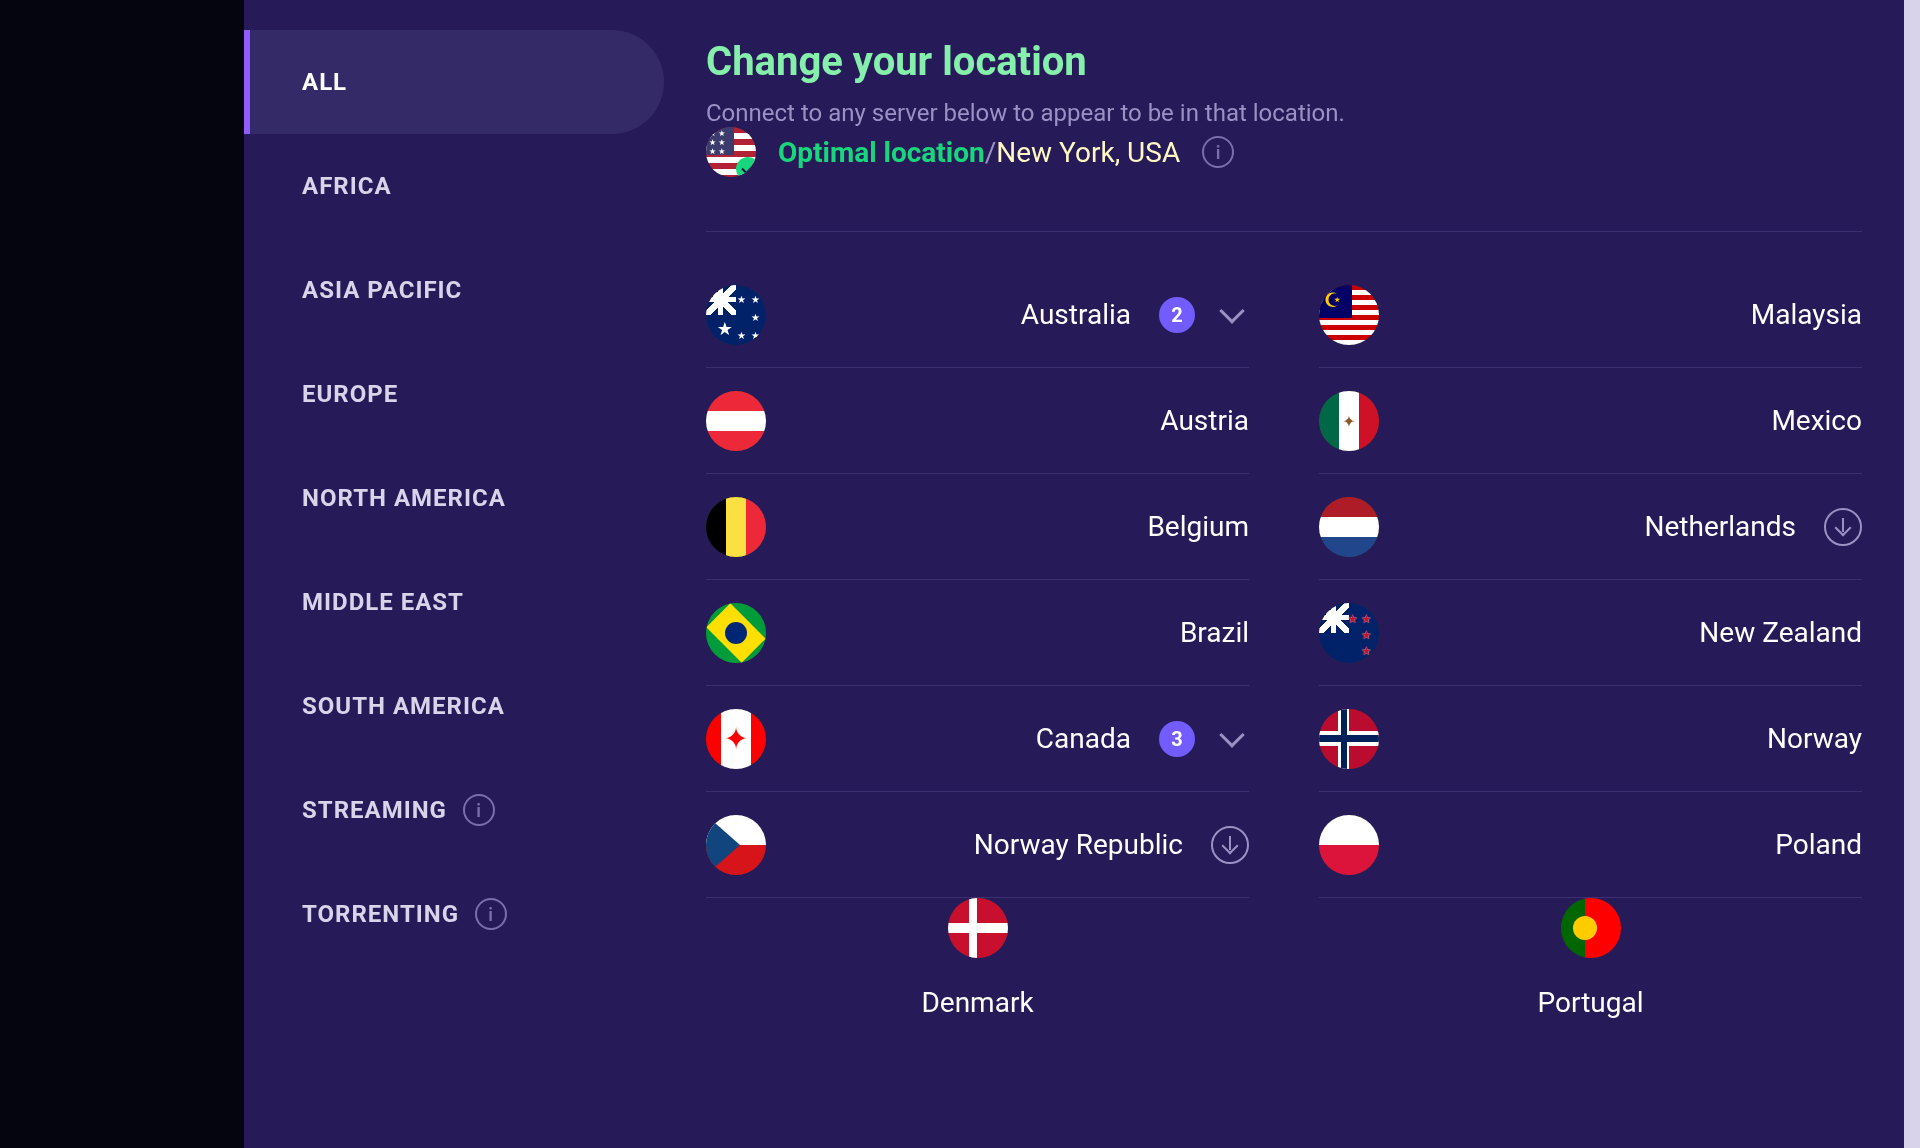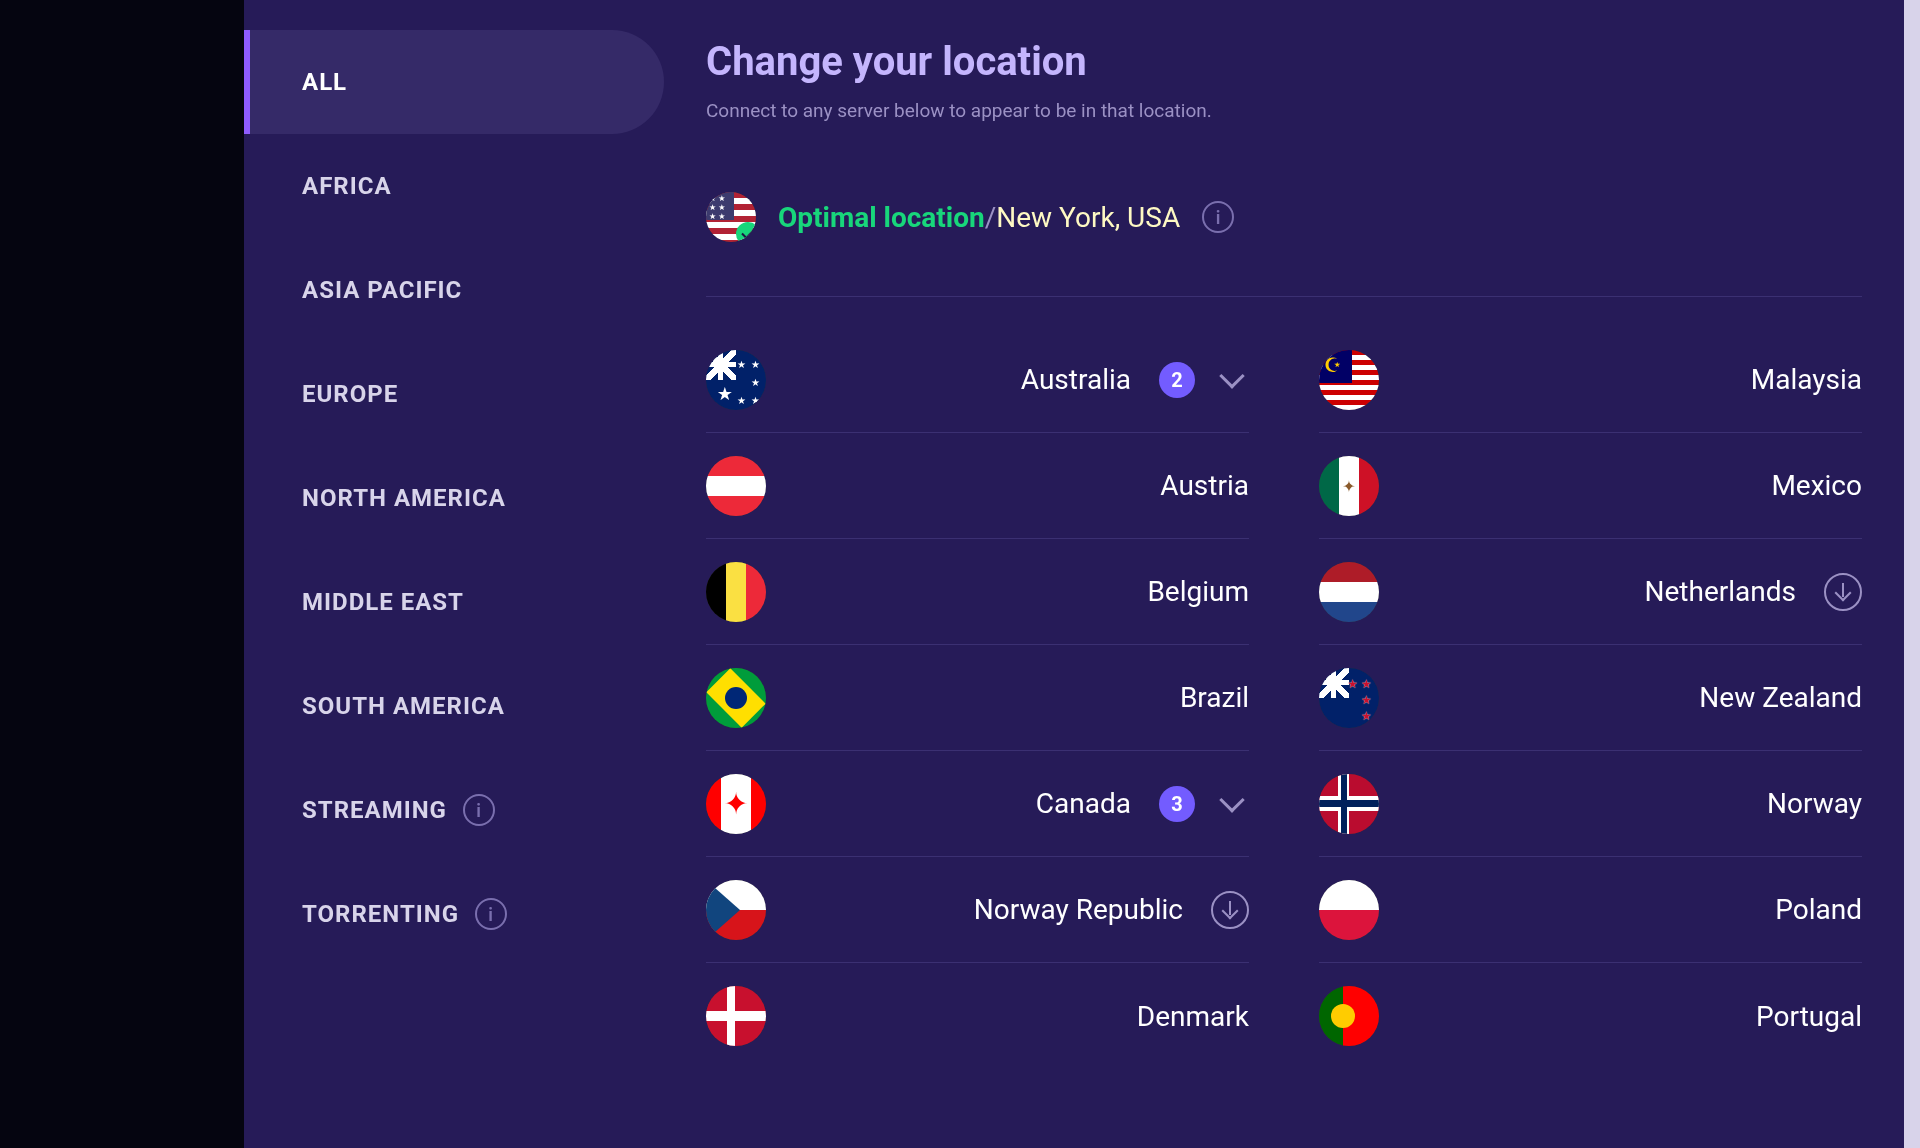--- a/index.html
+++ b/index.html
@@ -61,27 +61,26 @@
     cursor: pointer;
   }
   .main {
     flex: 1;
     padding: 38px 42px 0 42px;
     min-width: 0;
   }
   .page-title {
     font-size: 40px;
     font-weight: 700;
-    color: #c4b5fd;
+    color: #86efac;
     margin-bottom: 14px;
   }
   .page-subtitle {
-    font-size: 19px;
+    font-size: 24px;
     color: #9b91c4;
-    margin-bottom: 70px;
   }
   .optimal-row {
     display: flex;
     align-items: center;
     gap: 22px;
     margin-bottom: 54px;
   }
   .flag-circle {
     width: 60px;
     height: 60px;
@@ -145,20 +144,21 @@
     gap: 28px;
     height: 106px;
     border-bottom: 1px solid #3b3072;
     cursor: pointer;
   }
   .location-row:first-child {
     
   }
   .location-row:last-child {
     border-bottom: none;
+    flex-direction: column;
   }
   .location-name {
     font-size: 28px;
     color: #ffffff;
     flex: 1;
   }
   .count-badge {
     width: 36px;
     height: 36px;
     background: #735cff;

